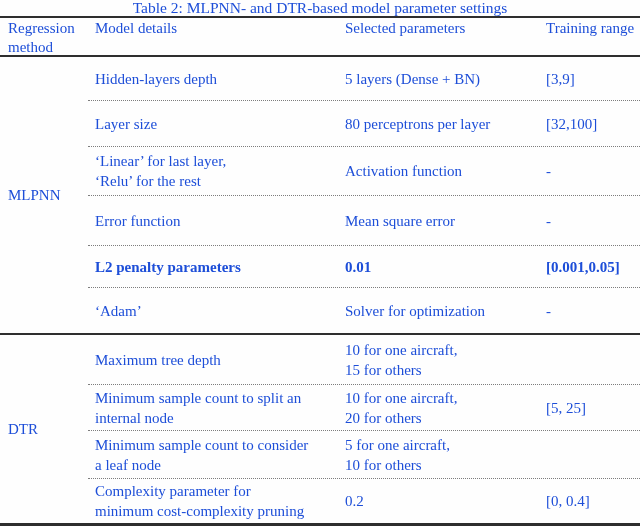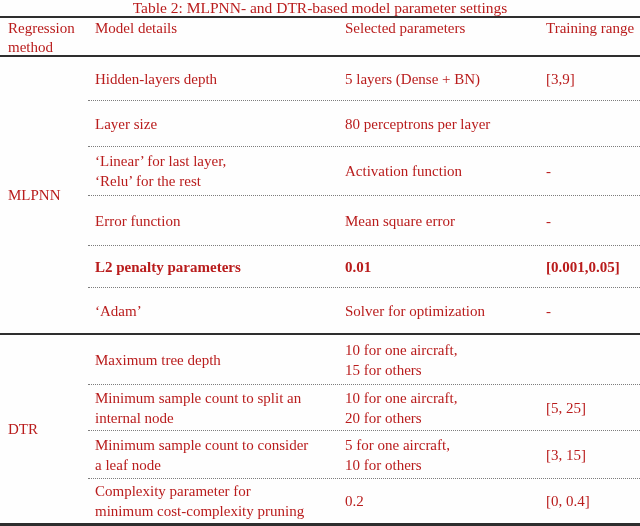--- a/index.html
+++ b/index.html
@@ -1,21 +1,21 @@
 <!DOCTYPE html>
 <html><head>
 <meta charset="utf-8">
 <style>
   html, body { margin: 0; padding: 0; background: #ffffff; }
   .page {
     position: relative;
     width: 640px;
     height: 526px;
     background: #fefefe;
-    color: #b91c1c;
+    color: #1d4ed8;
     font-family: "Liberation Serif", "DejaVu Serif", serif;
     font-size: 15px;
     overflow: hidden;
   }
   .caption {
     height: 16px;
     line-height: 16px;
     text-align: center;
     font-size: 15.5px;
     white-space: nowrap;
@@ -82,20 +82,21 @@
     <div class="method">MLPNN</div>
     <div class="rows">
       <div class="row h43">
         <div class="cell pc2">Hidden-layers depth</div>
         <div class="cell pc3">5 layers (Dense + BN)</div>
         <div class="cell pc4">[3,9]</div>
       </div>
       <div class="row h46">
         <div class="cell pc2">Layer size</div>
         <div class="cell pc3">80 perceptrons per layer</div>
+        <div class="cell pc4">[32,100]</div>
       </div>
       <div class="row h49">
         <div class="cell pc3">‘Linear’ for last layer,
 ‘Relu’ for the rest</div>
         <div class="cell pc2">Activation function</div>
         <div class="cell pc4">-</div>
       </div>
       <div class="row h50">
         <div class="cell pc2">Error function</div>
         <div class="cell pc3">Mean square error</div>
@@ -129,21 +130,20 @@
 internal node</div>
         <div class="cell pc3">10 for one aircraft,
 20 for others</div>
         <div class="cell pc4">[5, 25]</div>
       </div>
       <div class="row h48">
         <div class="cell pc2">Minimum sample count to consider
 a leaf node</div>
         <div class="cell pc3">5 for one aircraft,
 10 for others</div>
-        <div class="cell pc4">[3, 15]</div>
       </div>
       <div class="row h45">
         <div class="cell pc2">Complexity parameter for
 minimum cost-complexity pruning</div>
         <div class="cell pc3">0.2</div>
         <div class="cell pc4">[0, 0.4]</div>
       </div>
     </div>
   </div>
 

